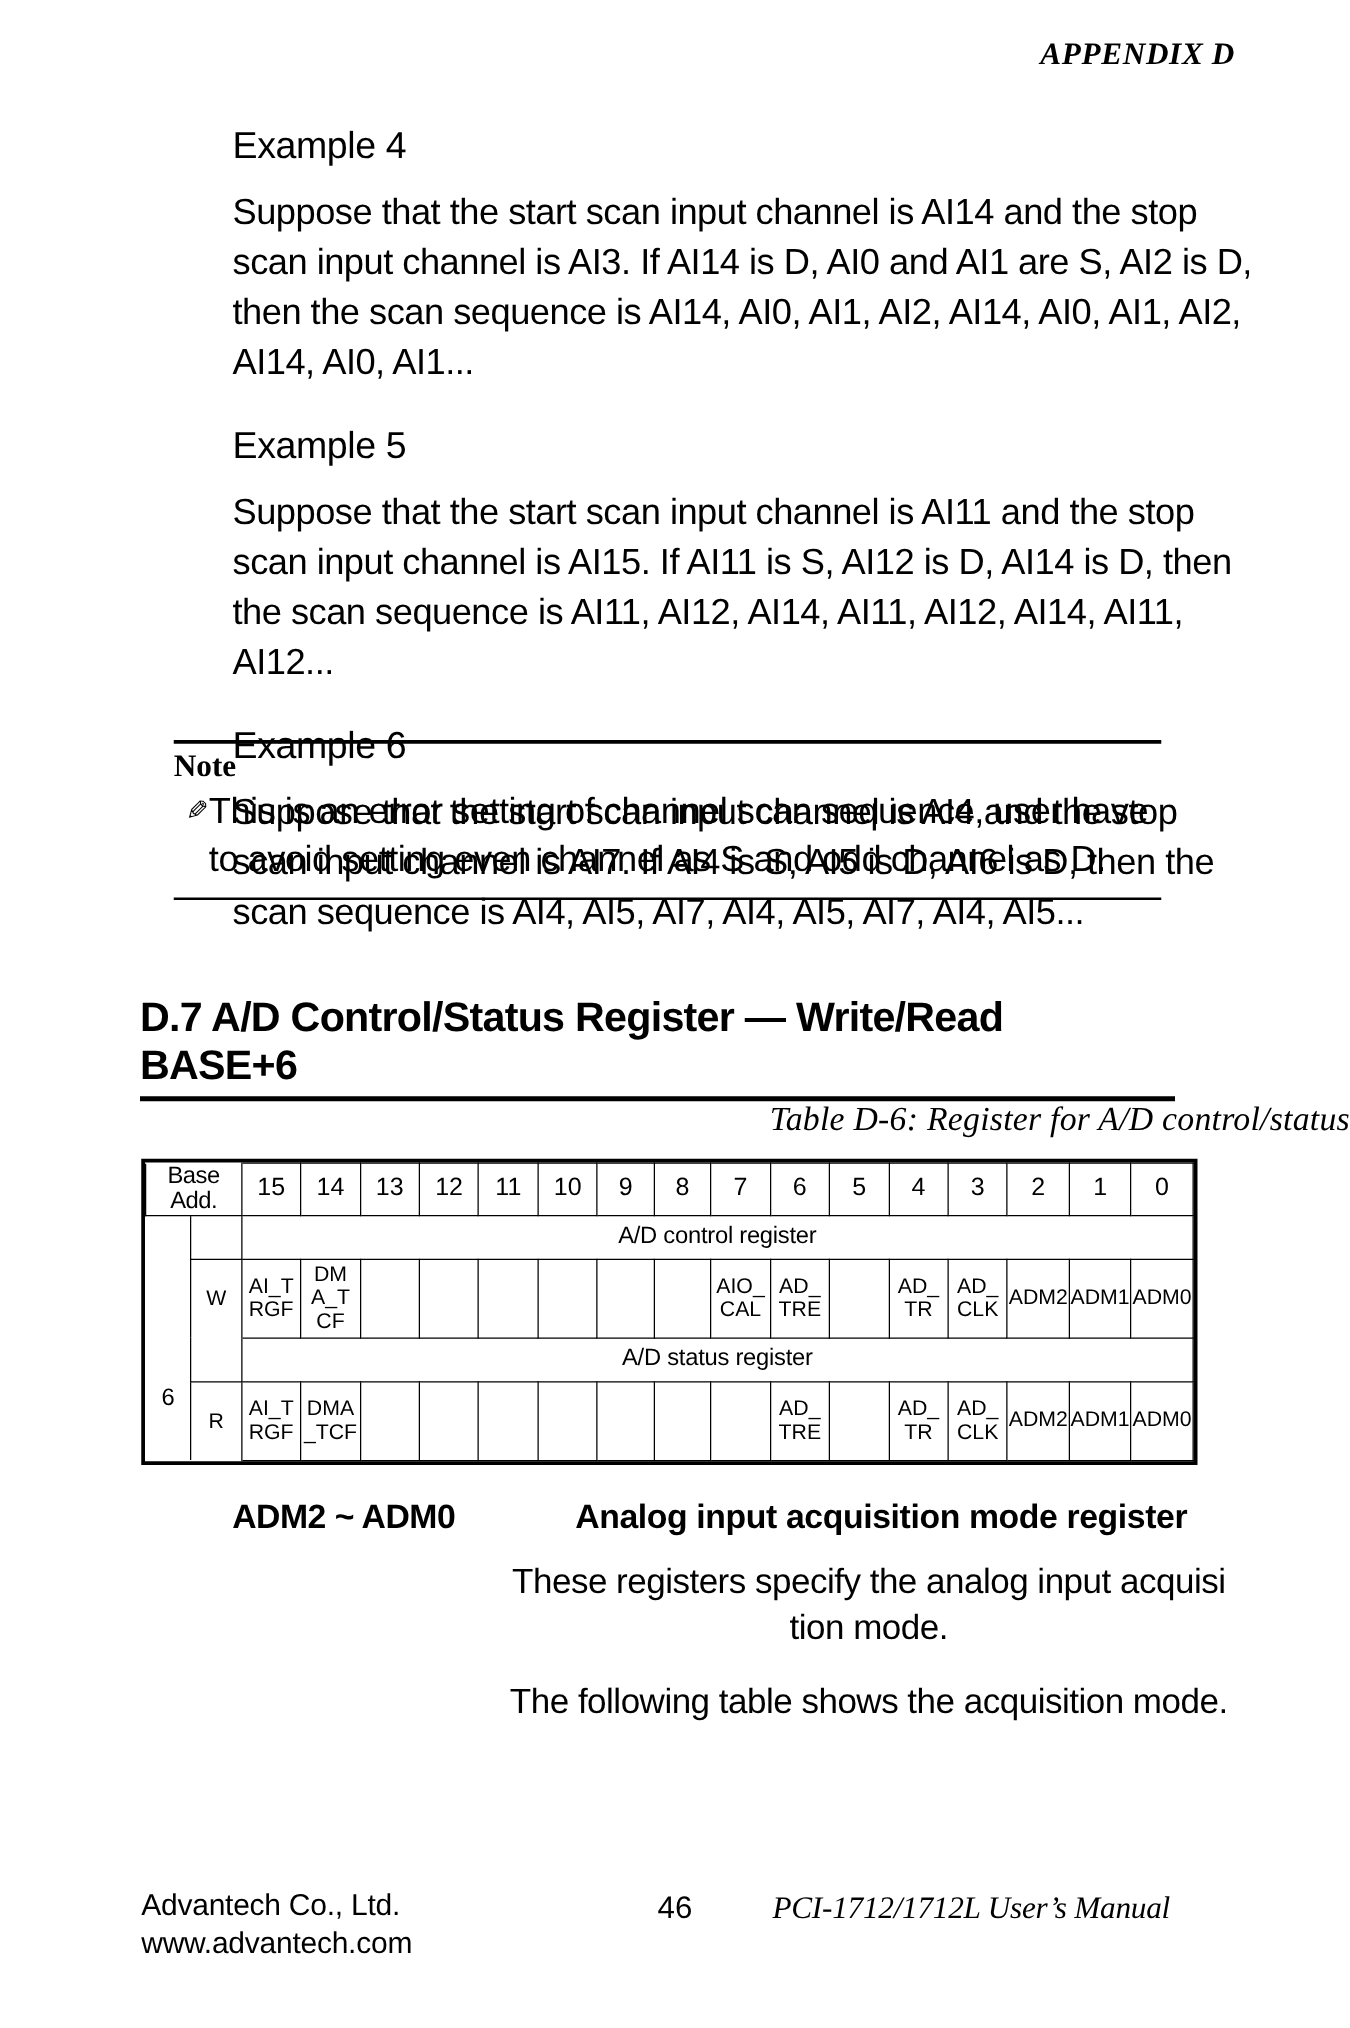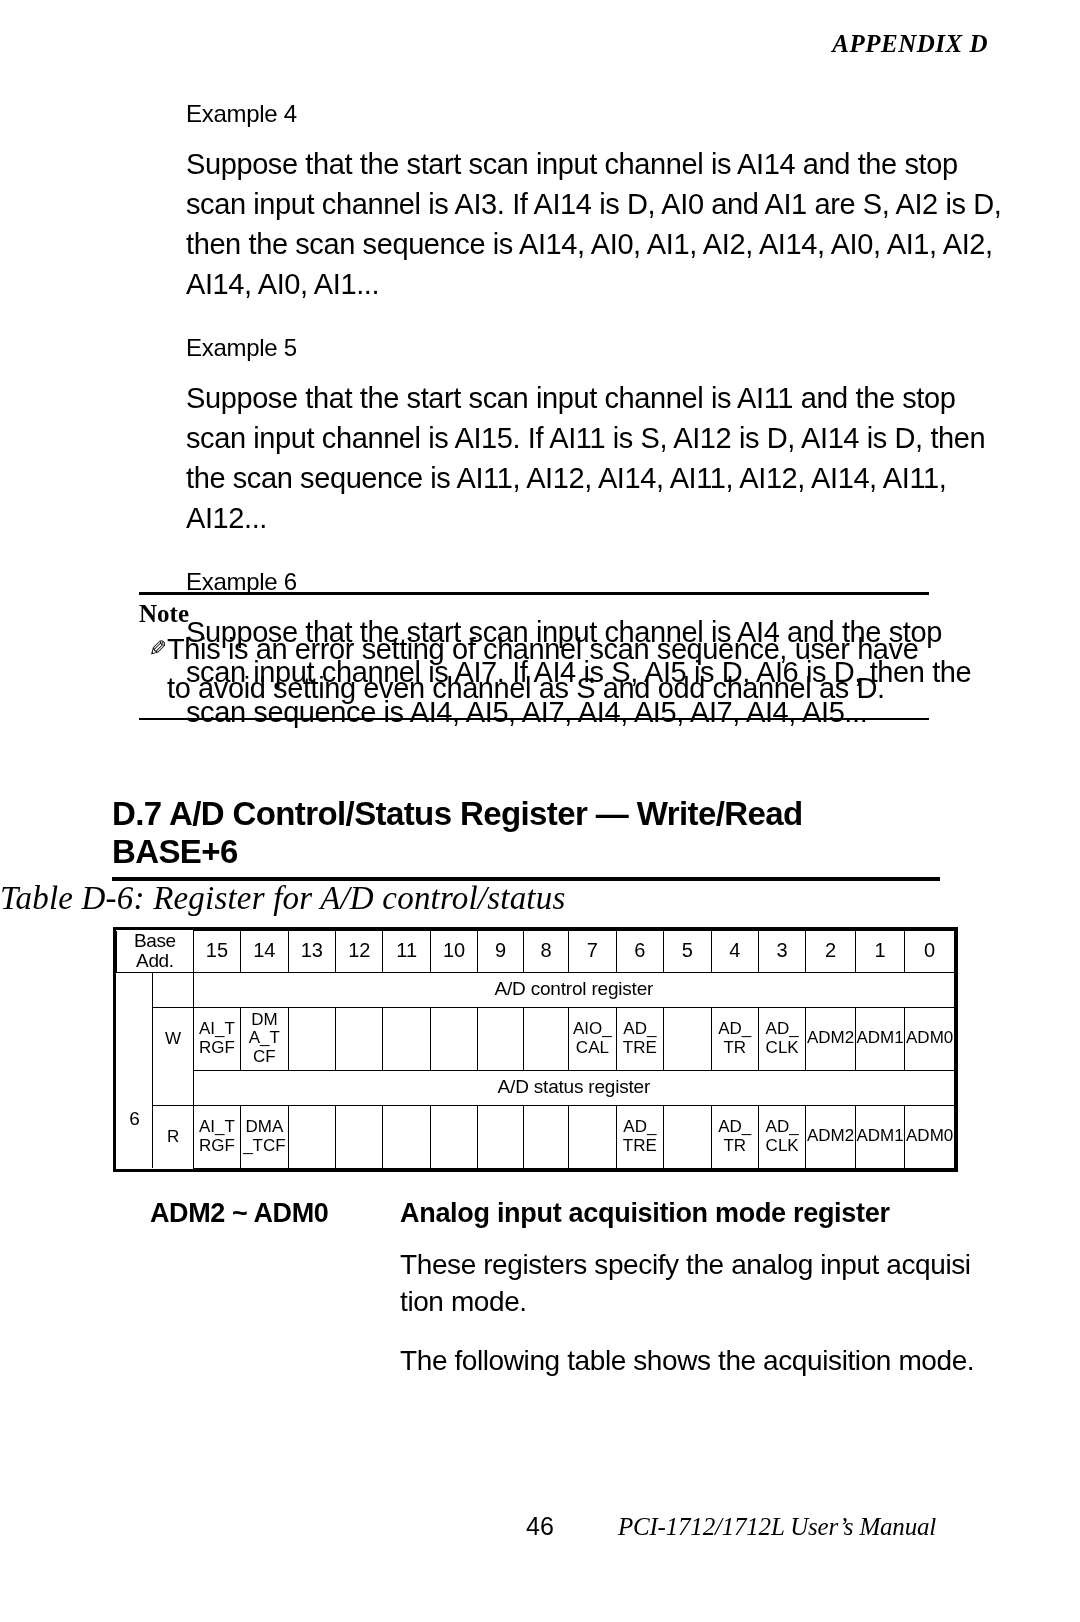--- a/index.html
+++ b/index.html
@@ -36,21 +36,21 @@
   }
 
   
   .content {
     position: absolute;
     left: 150px;
     top: 100px;
     width: 870px;
   }
   .example-head {
-    font-size: 24px;
+    font-size: 30px;
     margin: 0 0 16px 36px;
     letter-spacing: -0.3px;
   }
   .para {
     font-size: 29px;
     line-height: 1.38;
     margin: 0 0 30px 36px;
     letter-spacing: -0.4px;
     max-width: 820px;
   }
@@ -112,24 +112,24 @@
     border-top: 4px solid #000;
     width: 828px;
   }
 
   
   .table-caption {
     position: absolute;
     top: 880px;
     left: 0;
     width: 1080px;
-    text-align: left;
+    text-align: right;
     font-family: "Liberation Serif", serif;
     font-style: italic;
-    font-size: 33px;
+    font-size: 27px;
     letter-spacing: 0.2px;
   }
 
   
   .reg-wrap {
     position: absolute;
     left: 113px;
     top: 927px;
     width: 845px;
     border: 3px solid #000;
@@ -166,20 +166,21 @@
   .nb { border: none !important; }
   .nb-t { border-top: none !important; }
   .nb-b { border-bottom: none !important; }
 
   
   .adm-block {
     position: absolute;
     left: 150px;
     top: 1198px;
     width: 860px;
+    text-align: center;
   }
   .adm-row {
     display: flex;
     align-items: flex-start;
   }
   .adm-label {
     width: 250px;
     font-size: 27px;
     font-weight: bold;
     letter-spacing: -0.4px;
@@ -407,17 +408,21 @@
   <div class="adm-block">
     <div class="adm-row">
       <div class="adm-label">ADM2 ~ ADM0</div>
       <div class="adm-def">Analog input acquisition mode register</div>
     </div>
     <div class="adm-para">These registers specify the analog input acquisi tion mode.</div>
     <div class="adm-para second">The following table shows the acquisition mode.</div>
   </div>
 
   <div class="footer">
+    <div class="footer-left">
+      <div>Advantech Co., Ltd.</div>
+      <div>www.advantech.com</div>
+    </div>
     <div class="footer-page">46</div>
     <div class="footer-right">PCI-1712/1712L User’s Manual</div>
   </div>
 
 </div>
 
 </body></html>

